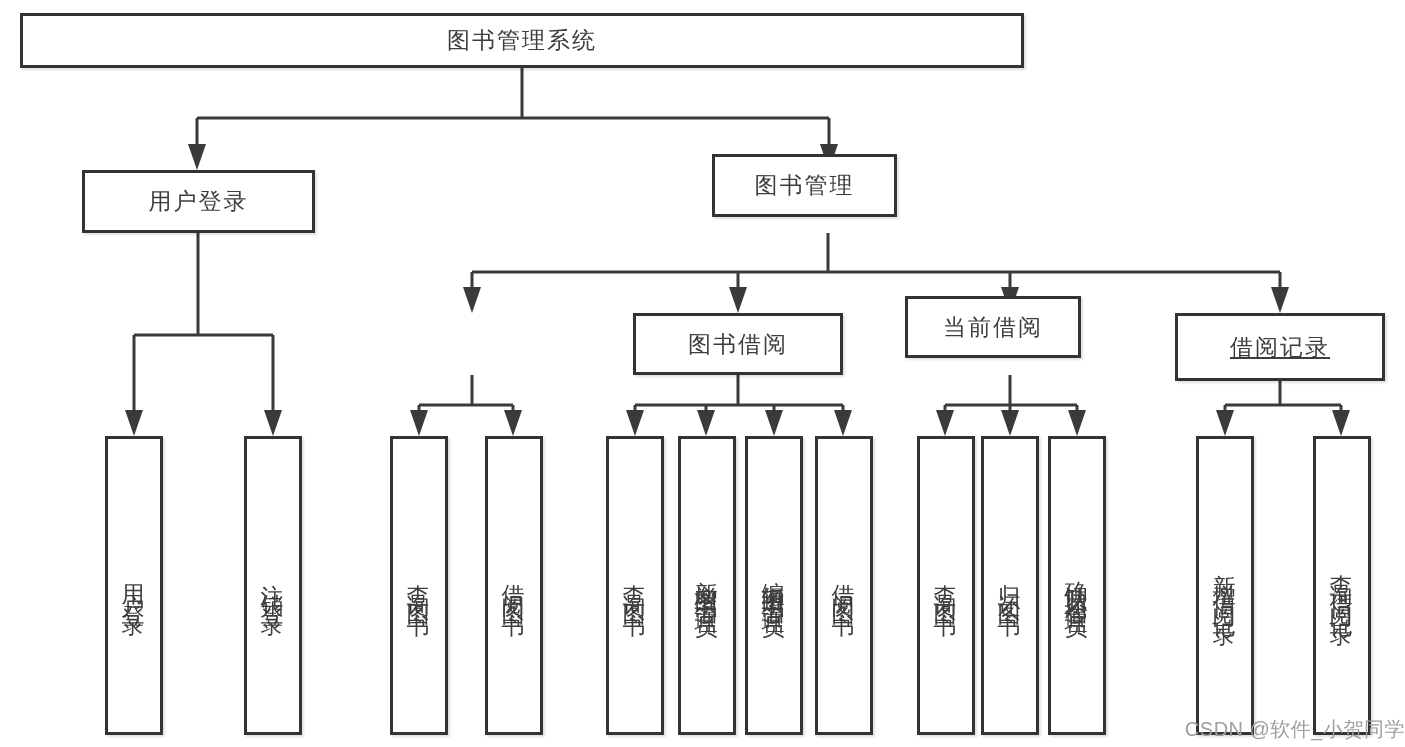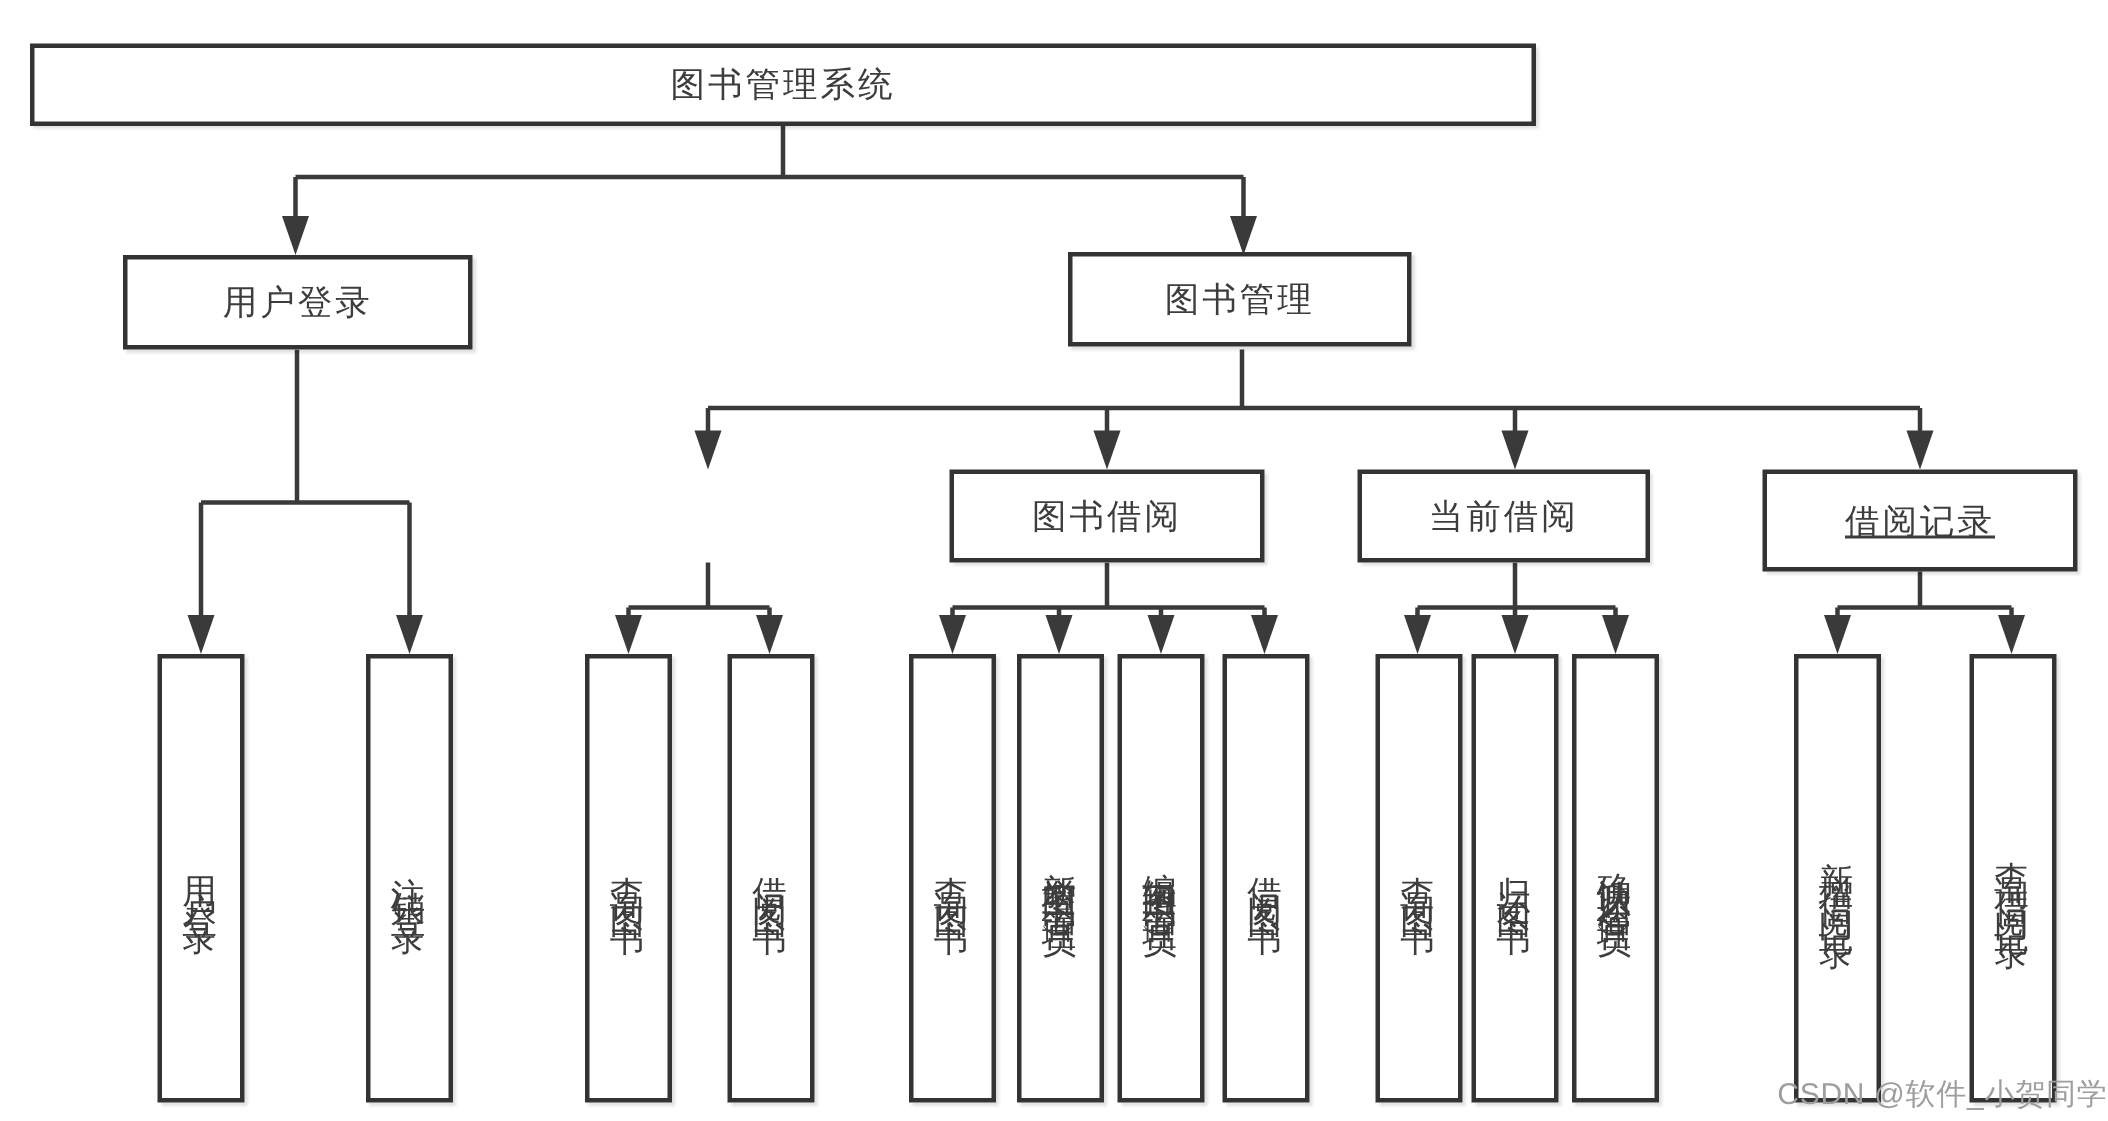--- a/index.html
+++ b/index.html
@@ -98,27 +98,27 @@
       <polygon class="c-arrow" points="1068,410 1086,410 1077,436"></polygon>
     </g>
 
     <g>
       <path class="c-line" d="M1280,375 V405 M1225,405 H1341 M1225,405 V412 M1341,405 V412"></path>
       <polygon class="c-arrow" points="1216,410 1234,410 1225,436"></polygon>
       <polygon class="c-arrow" points="1332,410 1350,410 1341,436"></polygon>
     </g>
   </svg>
 
-  <div class="box" style="left:20px; top:13px; width:1004px; height:55px;margin-top:16px;">图书管理系统</div>
+  <div class="box" style="left:20px; top:13px; width:1004px; height:55px;">图书管理系统</div>
 
   <div class="box" style="left:82px; top:170px; width:233px; height:63px;">用户登录</div>
-  <div class="box" style="left:712px; top:168px; width:229px; height:63px;">图书管理</div>
+  <div class="box" style="left:712px; top:154px; width:185px; height:63px;">图书管理</div>
 
   <div class="box" style="left:633px; top:313px; width:210px; height:62px;">图书借阅</div>
-  <div class="box" style="left:905px; top:313px; width:195px; height:62px;">当前借阅</div>
+  <div class="box" style="left:905px; top:296px; width:176px; height:62px;">当前借阅</div>
   <div class="box" style="left:1175px; top:313px; width:210px; height:68px;text-decoration:underline;">借阅记录</div>
 
   <div class="box leaf" style="left:105px; top:436px; width:58px; height:299px;">用户登录</div>
   <div class="box leaf" style="left:244px; top:436px; width:58px; height:299px;">注销登录</div>
 
   <div class="box leaf" style="left:390px; top:436px; width:58px; height:299px;">查询图书</div>
   <div class="box leaf" style="left:485px; top:436px; width:58px; height:299px;">借阅图书</div>
 
   <div class="box leaf" style="left:606px; top:436px; width:58px; height:299px;">查询图书</div>
   <div class="box leaf leaf-sm" style="left:678px; top:436px; width:58px; height:299px;">新增图书（管理员）</div>

